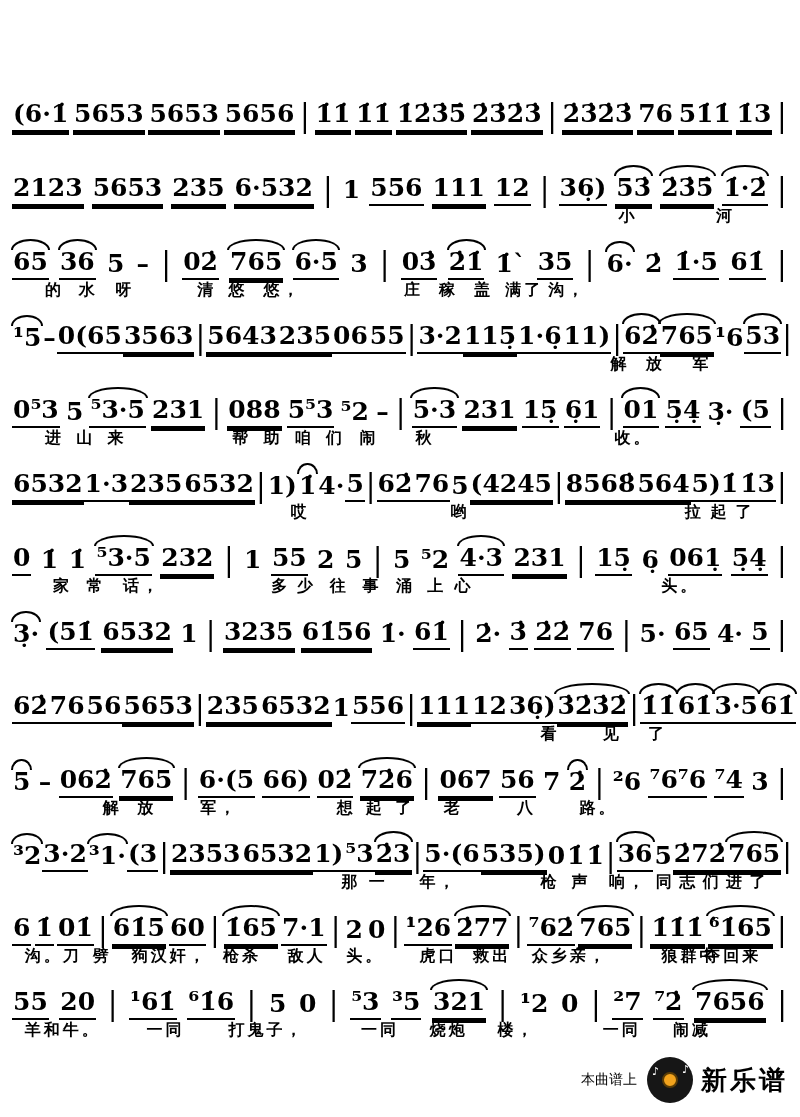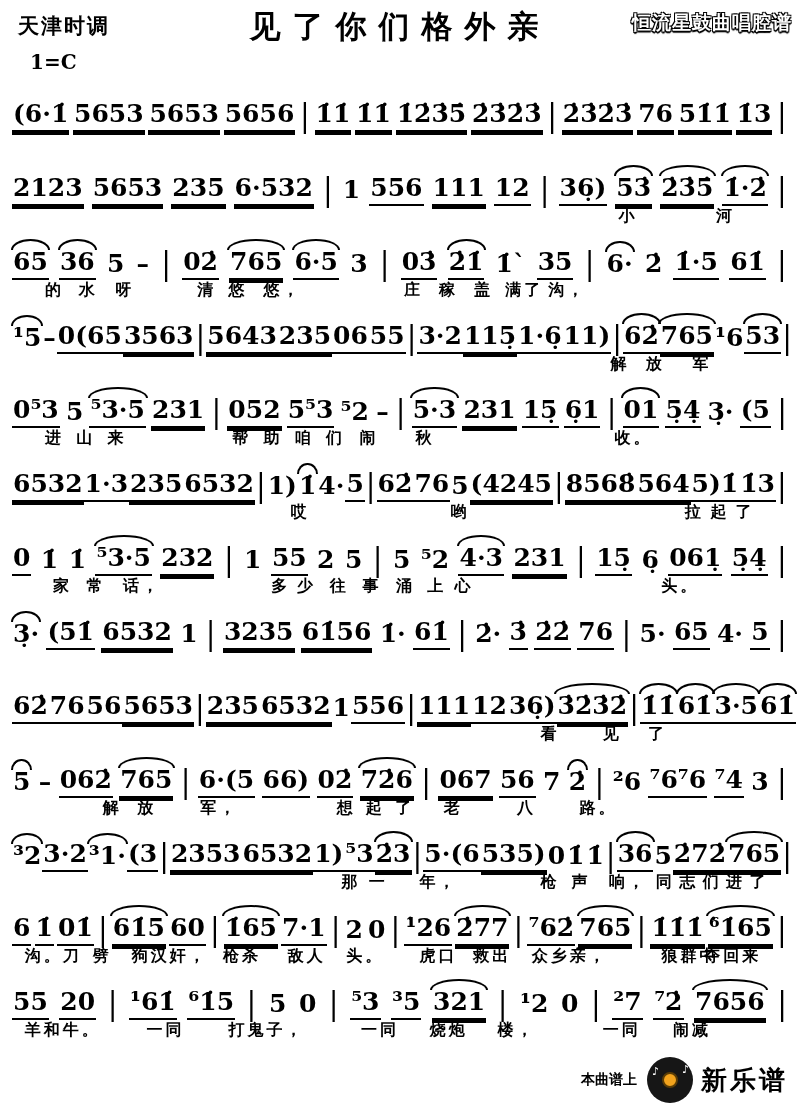--- a/index.html
+++ b/index.html
@@ -25,43 +25,37 @@
   .u1{border-bottom:2px solid #000;}
   .u2{border-bottom:2px solid #000;box-shadow:0 3px 0 0 #000;}
   .bar{font-size:29px;font-weight:400;padding-bottom:2px;transform:scaleY(1.1);}
   .arc::before{content:"";position:absolute;left:-3%;right:-3%;top:-10px;height:9px;
        border:2px solid #000;border-bottom:none;border-radius:50% 50% 0 0/100% 100% 0 0;}
   .lyrics-row{position:absolute;left:0;right:0;top:46px;height:24px;}
   .lyr{position:absolute;top:0;font-size:16px;font-weight:bold;white-space:nowrap;
        font-family:"Liberation Serif",serif;letter-spacing:3px;}
   
   .footer{position:absolute;right:12px;bottom:14px;display:flex;align-items:center;}
-  .src-note{font-size:14px;font-weight:bold;margin-right:10px;
+  .src-note{font-size:14px;font-weight:normal;margin-right:10px;
             font-family:"Liberation Sans",sans-serif;}
   .disc{position:relative;width:46px;height:46px;border-radius:50%;background:#161616;
         margin-right:8px;flex:0 0 auto;}
   .disc-center{position:absolute;left:15px;top:15px;width:16px;height:16px;
         border-radius:50%;background:#f2a31d;border:2px solid #5a3c05;box-sizing:border-box;}
   .disc .n1,.disc .n2{position:absolute;color:#fff;font-size:11px;line-height:1;
         font-family:"DejaVu Sans",sans-serif;}
   .disc .n1{left:5px;top:9px;}
   .disc .n2{right:4px;top:7px;}
   .brand{font-size:26px;font-weight:900;letter-spacing:3px;
          font-family:"Liberation Sans",sans-serif;}
 </style>
 </head>
 <body>
 
 <div id="page">
-  <div class="header">
-    <div class="genre">天津时调</div>
-    <div class="title">见了你们格外亲</div>
-    <div class="watermark">恒流星鼓曲唱腔谱</div>
-    <div class="key">1=C</div>
-  </div>
 
   <div class="score">
       <div class="mline">
         <div class="notes-row">
           <span class="tok u2">(6·1̇</span>
           <span class="tok u2">5653</span>
           <span class="tok u2">5653</span>
           <span class="tok u2">5656</span>
           <span class="tok bar">|</span>
           <span class="tok u2">1̇1̇</span>
@@ -165,21 +159,21 @@
           <span class="lyr" style="left: 87.5%;">军</span>
         </div>
       </div>
       <div class="mline">
         <div class="notes-row">
           <span class="tok u1">0⁵3</span>
           <span class="tok">5</span>
           <span class="tok u1 arc">⁵3·5</span>
           <span class="tok u2">231</span>
           <span class="tok bar">|</span>
-          <span class="tok u2">052</span>
+          <span class="tok u2">088</span>
           <span class="tok u1">5⁵3</span>
           <span class="tok">⁵2</span>
           <span class="tok">–</span>
           <span class="tok bar">|</span>
           <span class="tok u1 arc">5·3</span>
           <span class="tok u2">231</span>
           <span class="tok u1">15̣</span>
           <span class="tok u1">6̣1</span>
           <span class="tok bar">|</span>
           <span class="tok u1 arc">01</span>
@@ -435,21 +429,21 @@
           <span class="lyr" style="left: 79.8%; margin-left: 29px;">狼群中</span>
           <span class="lyr" style="left: 89%;">夺回来</span>
         </div>
       </div>
       <div class="mline">
         <div class="notes-row">
           <span class="tok u1">55</span>
           <span class="tok u1">20</span>
           <span class="tok bar">|</span>
           <span class="tok u1">¹61̇</span>
-          <span class="tok u1">⁶1̇5</span>
+          <span class="tok u1">⁶1̇6</span>
           <span class="tok bar">|</span>
           <span class="tok">5</span>
           <span class="tok">0</span>
           <span class="tok bar">|</span>
           <span class="tok u1">⁵3</span>
           <span class="tok u1">³5</span>
           <span class="tok u2 arc">321</span>
           <span class="tok bar">|</span>
           <span class="tok">¹2</span>
           <span class="tok">0</span>

